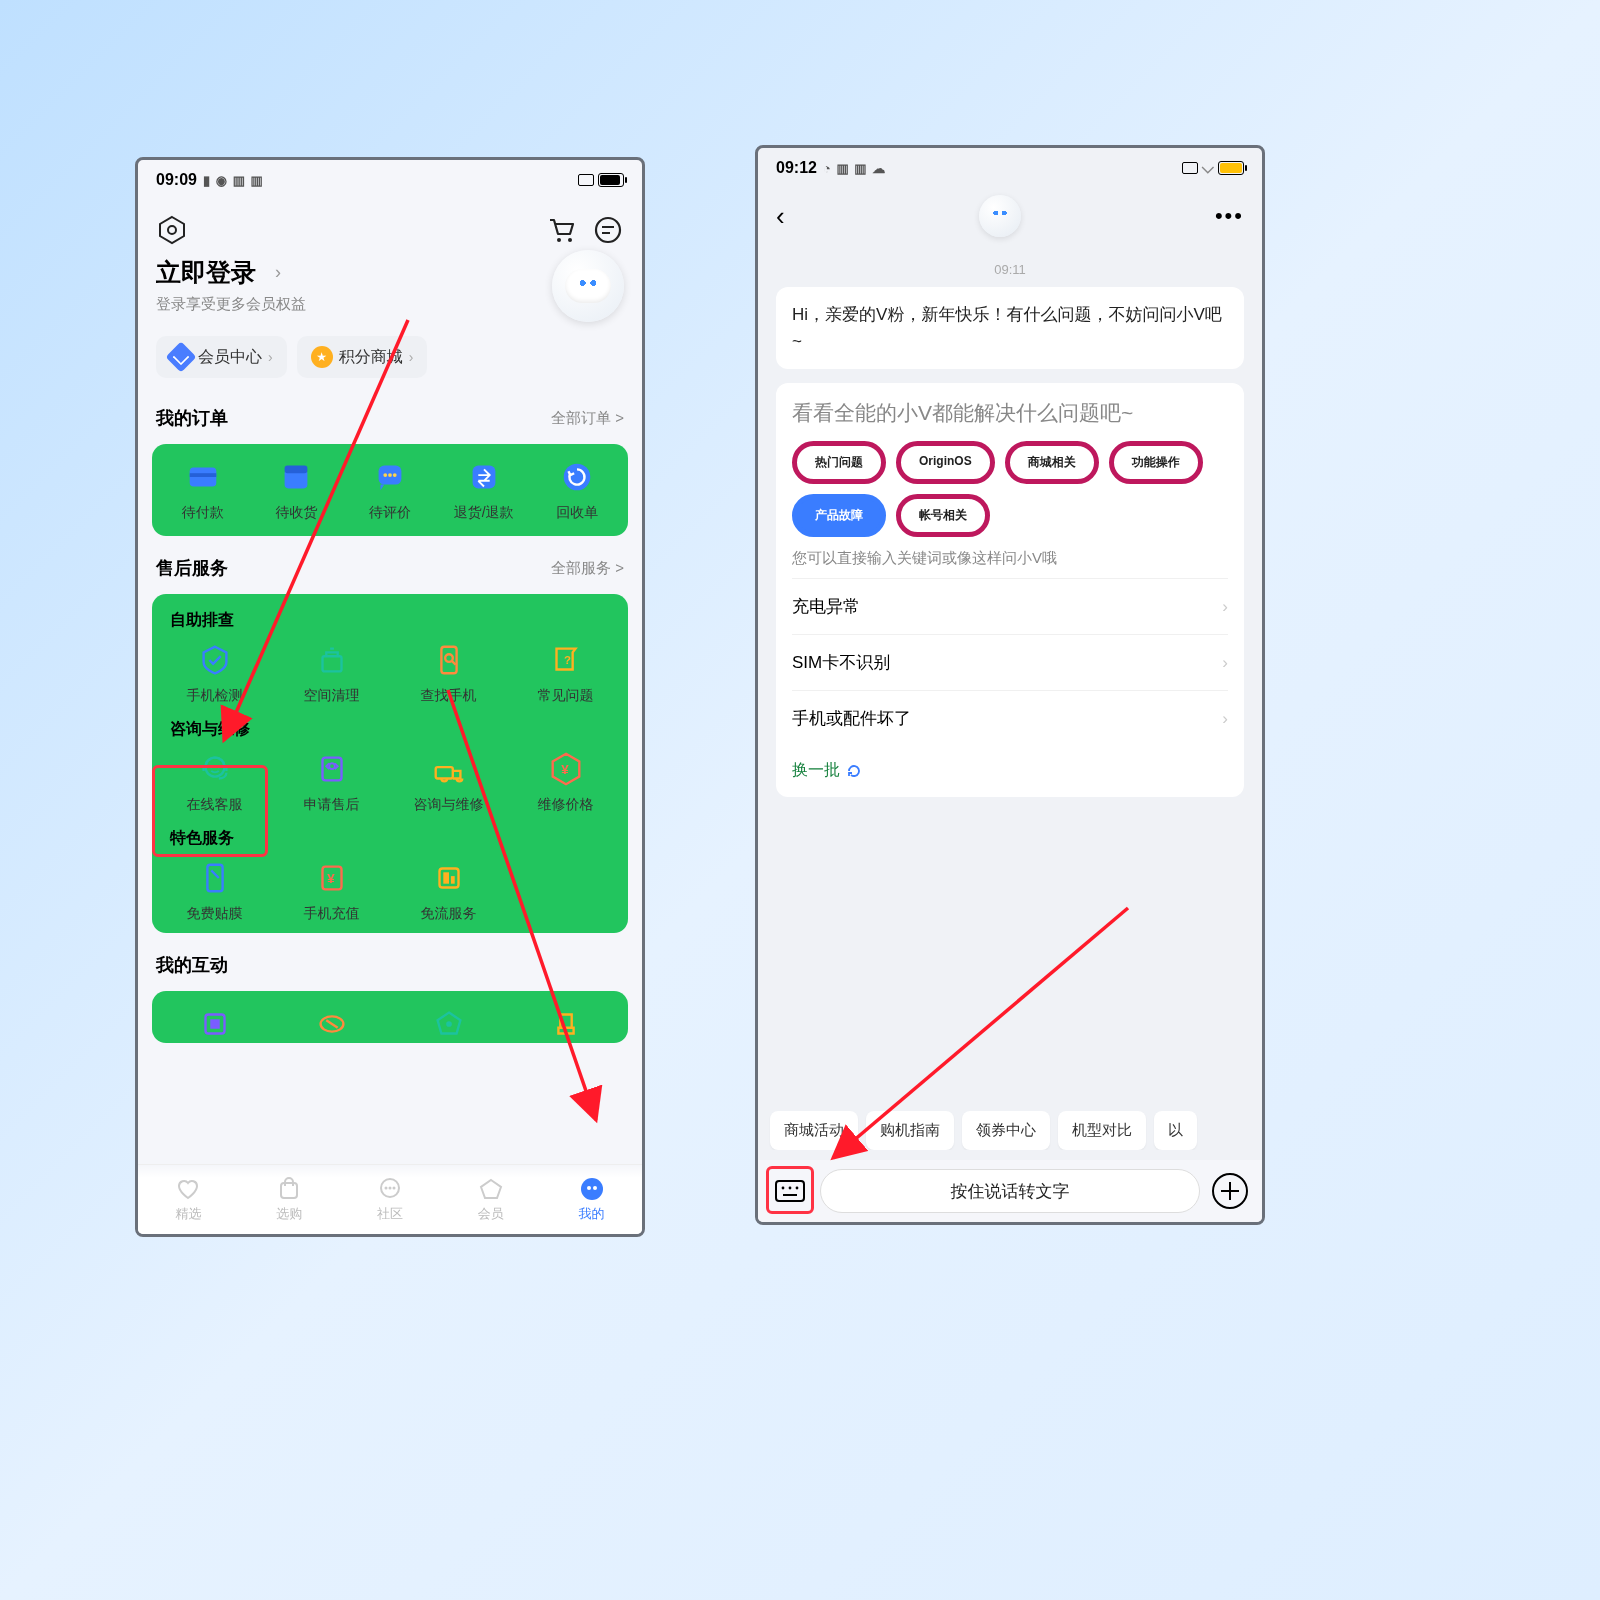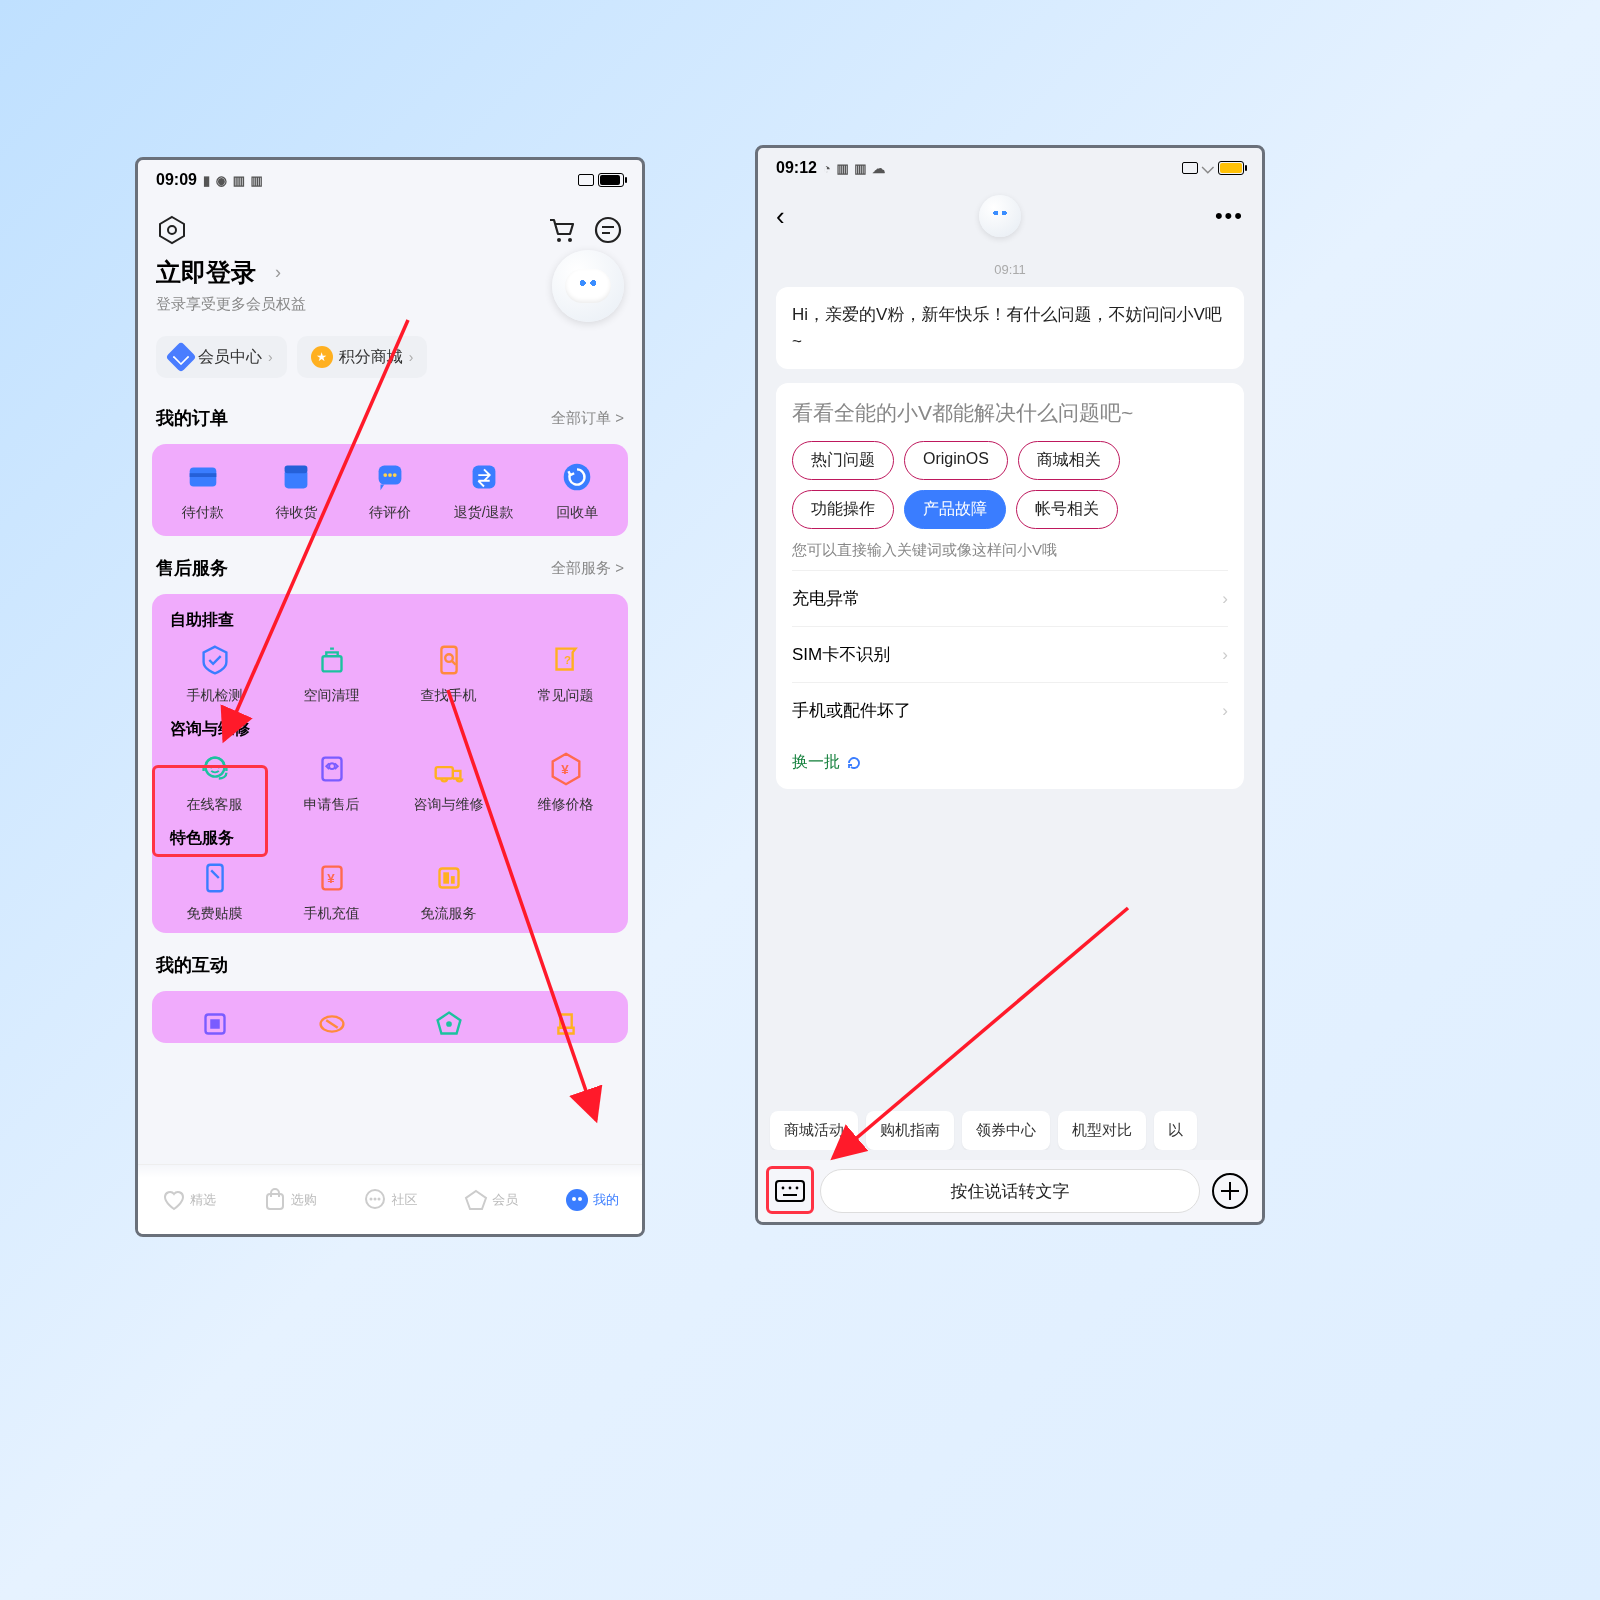--- a/index.html
+++ b/index.html
@@ -76,59 +76,59 @@
   .diamond-icon::after { content:''; position:absolute; inset:5px; border:2px solid #fff; border-top:none; border-left:none; border-radius:1px; }
   .star-icon { width:22px; height:22px; background:#ffb020; border-radius:50%; position:relative; }
   .star-icon::after { content:'★'; position:absolute; inset:0; display:flex; align-items:center; justify-content:center; color:#fff; font-size:12px; }
 
   
   .section-head { display:flex; justify-content:space-between; align-items:center; padding: 12px 18px 6px; }
   .section-title { font-size:18px; font-weight:700; }
   .section-link { font-size:15px; color:#888; }
 
   .card {
-    background:#f0abfc; margin: 8px 14px; border-radius:14px; padding: 14px 4px;
+    background:#22c55e; margin: 8px 14px; border-radius:14px; padding: 14px 4px;
   }
   .icon-grid { display:grid; grid-template-columns: repeat(5, 1fr); gap: 6px 0; }
   .icon-grid4 { display:grid; grid-template-columns: repeat(4, 1fr); gap: 6px 0; }
   .grid-item { display:flex; flex-direction:column; align-items:center; gap:8px; }
   .grid-item .lbl { font-size:14px; color:#333; }
   .ico { width:38px; height:38px; border-radius:10px; display:flex; align-items:center; justify-content:center; }
   .ico svg { width:38px; height:38px; }
 
   .sub-title { font-size:16px; font-weight:700; padding: 6px 14px 10px; }
 
   .highlight-box { position:absolute; border:3px solid #ff3344; border-radius:6px; pointer-events:none; }
 
   
   .tab-bar {
     position:absolute; bottom:0; left:0; right:0; height:70px;
     background:linear-gradient(#fff0, #fff 18%); display:flex; border-top:1px solid #eee;
   }
-  .tab { flex:1; display:flex; flex-direction:row; align-items:center; justify-content:center; gap:3px; color:#bbb; }
+  .tab { flex:1; display:flex; flex-direction:column; align-items:center; justify-content:center; gap:3px; color:#bbb; }
   .tab.active { color:#3a7dff; }
   .tab .tlbl { font-size:13px; }
   .tab svg { width:26px; height:26px; }
 
   
   .chat-header { height:56px; display:flex; align-items:center; justify-content:space-between; padding:0 18px; }
   .back { font-size:26px; }
   .chat-avatar { width:42px; height:42px; border-radius:50%; background: radial-gradient(circle at 35% 30%, #fff, #e6ecf3); box-shadow:0 2px 6px rgba(0,0,0,0.1); position:relative; }
   .chat-avatar::after { content:''; position:absolute; top:14px; left:10px; width:22px; height:8px;
     background: radial-gradient(circle at 30% 50%, #3a8dff 2.5px, transparent 2.5px),
                 radial-gradient(circle at 70% 50%, #3a8dff 2.5px, transparent 2.5px); }
   .dots { font-size:22px; letter-spacing:2px; }
 
   .chat-body { padding: 8px 18px 0; }
   .chat-time { text-align:center; font-size:13px; color:#aaa; margin: 10px 0; }
   .bubble { background:#fff; border-radius:12px; padding:14px 16px; font-size:17px; line-height:1.6; color:#222; }
   .bubble-card { background:#fff; border-radius:12px; padding:16px; margin-top:14px; }
   .card-hint { font-size:21px; color:#888; margin-bottom:14px; }
   .tag-row { display:flex; flex-wrap:wrap; gap:10px; margin-bottom:10px; }
-  .tag-pill { border:1px solid #be185d; border-radius:22px; padding:8px 18px; font-size:16px; color:#222; background:#fff; }
+  .tag-pill { border:5px solid #be185d; border-radius:22px; padding:8px 18px; font-size:12px; color:#222; background:#fff;font-weight:bold; }
   .tag-pill.active { background:#3a7dff; color:#ffffff; border-color:#3a7dff; }
   .card-hint2 { font-size:15px; color:#888; margin:12px 0 10px; }
   .list-item { display:flex; justify-content:space-between; align-items:center; padding:16px 0; border-top:1px solid #f0f0f0; font-size:17px; }
   .list-item:first-of-type { border-top:none; }
   .list-item .chev { color:#ccc; }
   .refresh-link { color:#15803d; font-size:16px; display:inline-flex; align-items:center; gap:6px; margin-top:14px; }
 
   
   .quick-chips { position:absolute; bottom:72px; left:0; right:0; padding:0 12px; display:flex; gap:8px; overflow:hidden; }
   .quick-chips .qchip { background:#fff; border-radius:8px; padding:10px 14px; font-size:15px; white-space:nowrap; color:#333; box-shadow:0 1px 2px rgba(0,0,0,0.06); }

